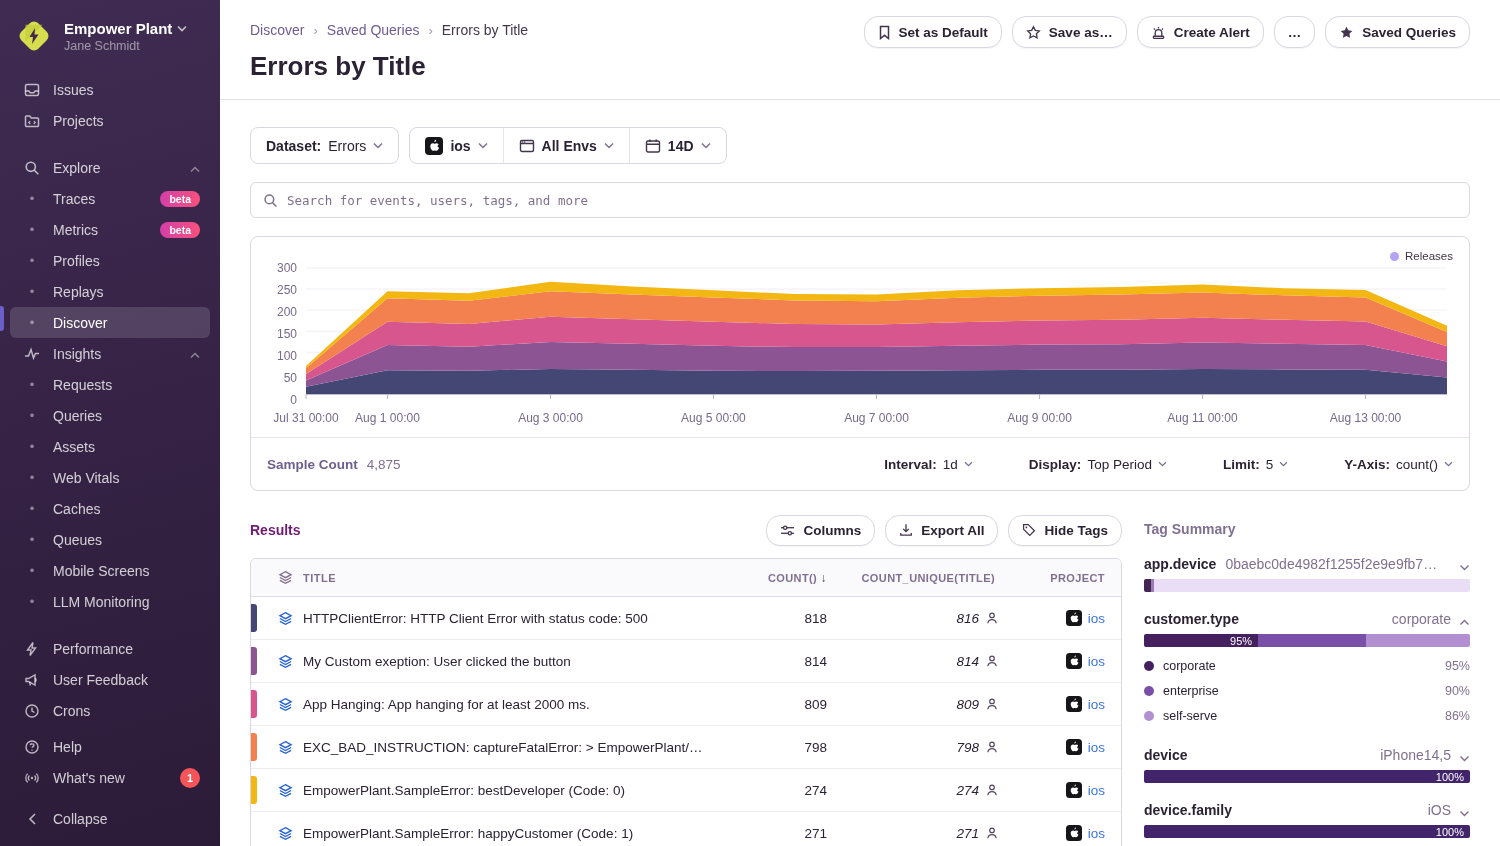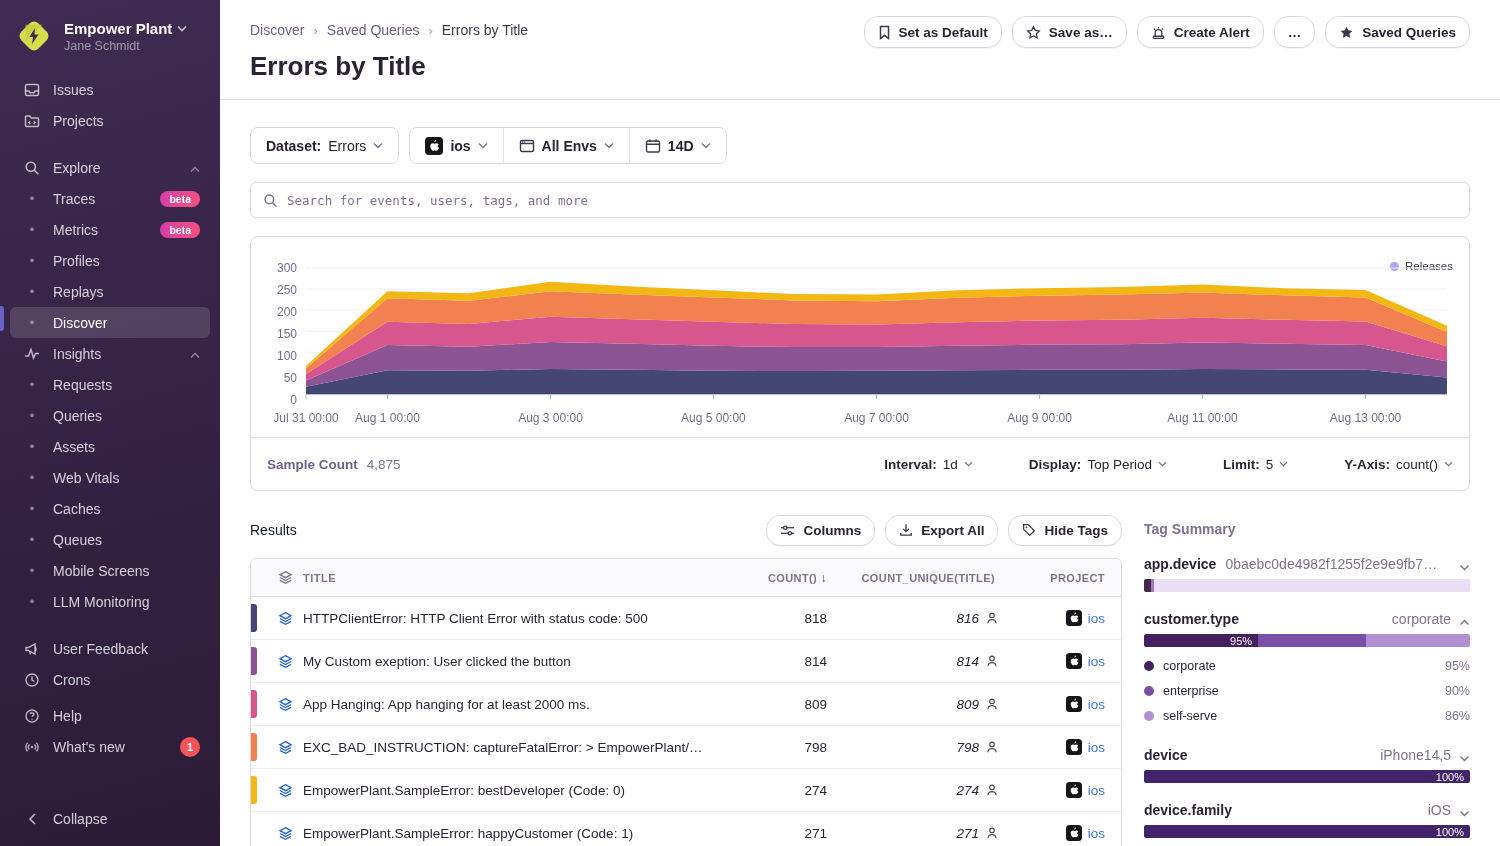--- a/index.html
+++ b/index.html
@@ -56,41 +56,41 @@
   .search-bar { margin-top:18px; height:36px; border:1px solid #dcd6e1; border-radius:6px;
     display:flex; align-items:center; padding:0 12px; gap:9px; }
   .search-bar input { border:none; outline:none; flex:1; font-family:"DejaVu Sans Mono", monospace;
     font-size:12.5px; color:#2b2233; }
   .search-bar input::placeholder { color:#80708f; }
 
   
   .chart-card { margin-top:18px; border:1px solid #dcd6e1; border-radius:8px; }
   .chart-area { position:relative; height:200px; }
   .legend { position:absolute; top:13px; right:16px; display:flex; align-items:center; gap:6px;
-    font-size:11.5px; color:#3e3446;margin-top:10px; }
+    font-size:11.5px; color:#3e3446; }
   .legend-dot { width:9px; height:9px; border-radius:50%; }
   .y-axis { position:absolute; left:0; top:23px; width:46px; height:148px;
     display:flex; flex-direction:column; justify-content:space-between; }
   .y-axis div { text-align:right; font-size:12px; color:#766a8a; height:16px; line-height:16px; }
   .plot { position:absolute; left:55px; top:31px; width:1141px; height:132px; }
   .x-axis { position:absolute; left:55px; top:174px; width:1141px; height:16px; }
   .x-axis div { position:absolute; transform:translateX(-50%); font-size:12px; color:#766a8a; white-space:nowrap; }
   .chart-foot { border-top:1px solid #e7e1ec; height:53px; display:flex; align-items:center; padding:0 16px; }
   .sample { display:flex; gap:9px; align-items:center; font-size:13.5px; }
   .sample-label { color:#6f5f8f; font-weight:bold; }
   .sample-value { color:#80708f; }
   .foot-controls { margin-left:auto; display:flex; gap:30px; }
   .foot-ctl { display:flex; align-items:center; gap:6px; font-size:13.5px; cursor:pointer;margin-left:26px; }
   .foot-ctl b { font-weight:bold; }
 
   
   .lower { display:flex; gap:22px; margin-top:23px; align-items:flex-start; }
   .results-col { width:872px; }
   .results-bar { display:flex; align-items:center; height:32px; }
-  .results-title { font-size:14px; font-weight:normal; color:#0f172a; }
+  .results-title { font-size:14px; font-weight:bold; color:#701a75; }
   .results-btns { margin-left:auto; display:flex; gap:10px; }
   .btn-sm { height:31px; }
 
   .table { margin-top:12px; border:1px solid #dcd6e1; border-radius:6px 6px 0 0; overflow:hidden; }
   .thead { display:grid; grid-template-columns:16px 36px 1fr 110px 168px 122px; align-items:center;
     height:38px; background:#faf9fb; border-bottom:1px solid #e0dce5; font-size:11px; font-weight:bold;
     letter-spacing:.4px; color:#80708f; }
   .trow { display:grid; grid-template-columns:16px 36px 1fr 110px 168px 122px; align-items:center;
     height:43px; border-bottom:1px solid #f0ecf3; font-size:13.5px; }
   .chip { width:6px; height:28px; border-radius:0 3px 3px 0; justify-self:start; }
@@ -259,20 +259,28 @@
           <span>Mobile Screens</span>
         </div>
 
         <div class="nav-item nav-sub">
           <span class="bullet">•</span>
           <span>LLM Monitoring</span>
         </div>
       </div>
 
     <div class="nav-gap"></div>
+    <div class="nav-item">
+      <span class="ico">
+          <svg width="16" height="16" viewBox="0 0 16 16" fill="none" stroke="currentColor" stroke-width="1.4">
+            <path d="M9 1.5 3.5 9H7l-1 5.5L11.5 7H8Z"></path>
+          </svg>
+        </span>
+      <span>Performance</span>
+    </div>
     <div class="nav-item">
       <span class="ico">
           <svg width="16" height="16" viewBox="0 0 16 16" fill="none" stroke="currentColor" stroke-width="1.4">
             <path d="M2 6.5v3h2.5L11 13V3L4.5 6.5Z"></path>
             <path d="M11 6a2.5 2.5 0 0 1 0 4M5.5 10l1 3.5"></path>
           </svg>
         </span>
       <span>User Feedback</span>
     </div>
     <div class="nav-item">

